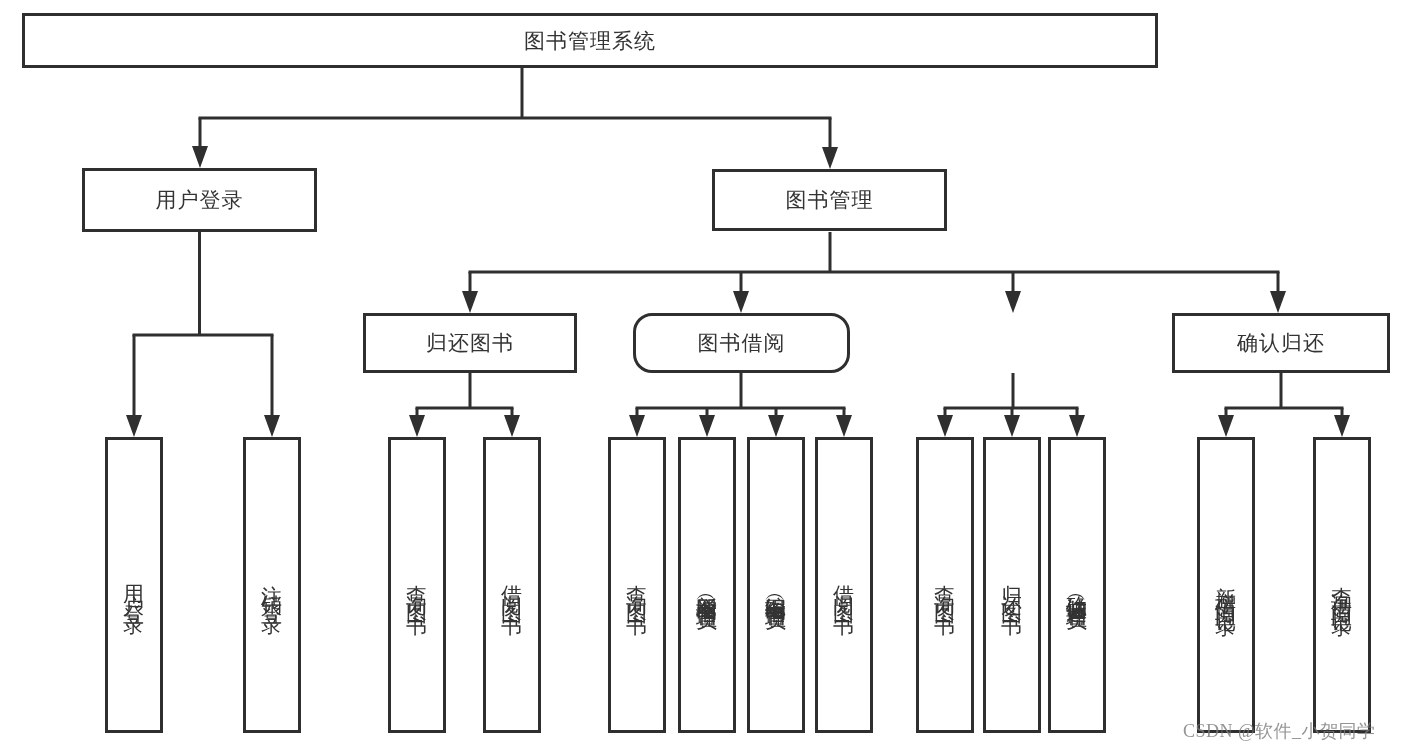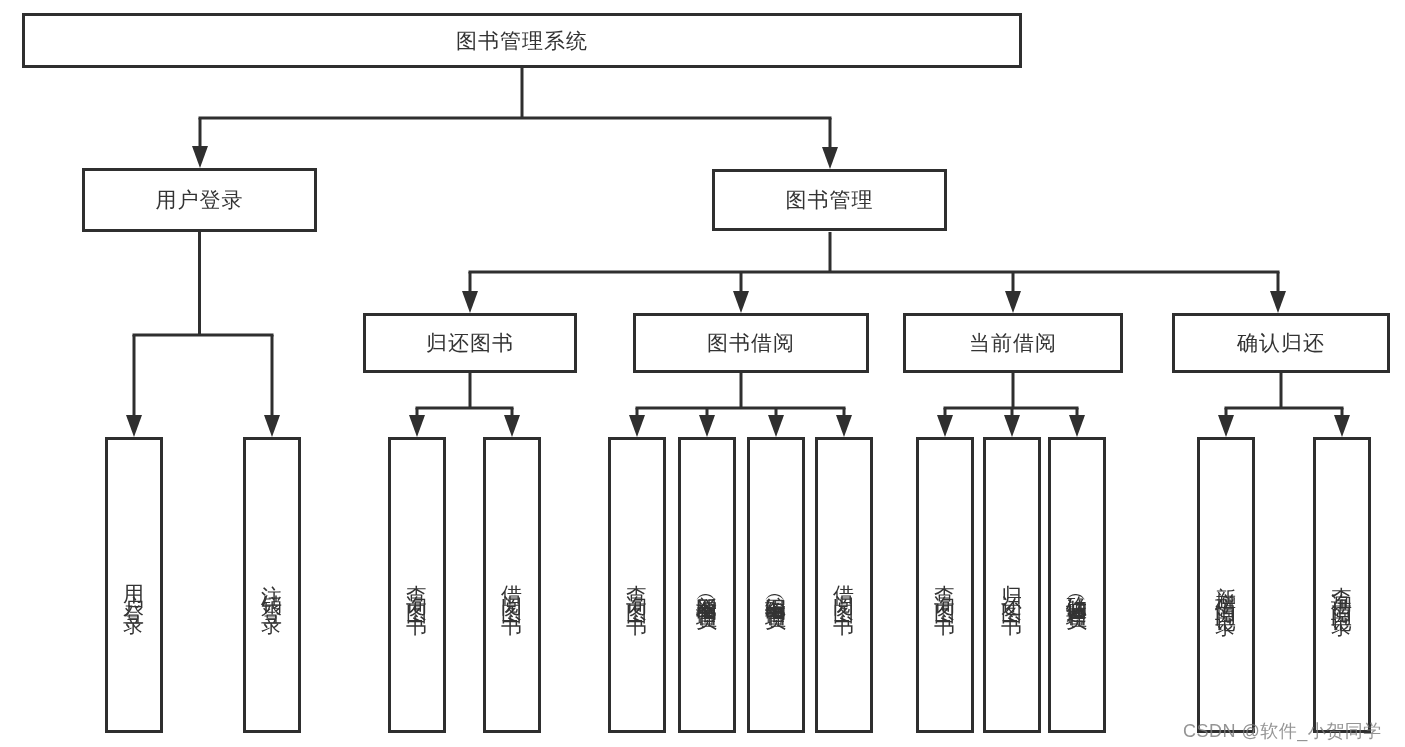--- a/index.html
+++ b/index.html
@@ -45,20 +45,21 @@
   #wires line    { stroke: #2f2f2f; stroke-width: 3; }
   #wires polygon { fill: #2f2f2f; }
   .watermark {
     position: absolute;
     left: 1183px;
     top: 719px;
     font-size: 18px;
     color: rgba(125,125,125,0.82);
     letter-spacing: 0.5px;
     white-space: nowrap;
+    font-family: Liberation Serif, serif;
   }
 </style>
 </head>
 <body>
 
 <div id="canvas">
 
   <svg id="wires" width="1405" height="747">
 
     <g>
@@ -128,28 +129,27 @@
     <g>
       <line x1="1281" y1="373" x2="1281" y2="408"></line>
       <line x1="1224.5" y1="408" x2="1343.5" y2="408"></line>
       <line x1="1226" y1="408" x2="1226" y2="416"></line>
       <polygon points="1226,437 1218,415 1234,415"></polygon>
       <line x1="1342" y1="408" x2="1342" y2="416"></line>
       <polygon points="1342,437 1334,415 1350,415"></polygon>
     </g>
   </svg>
 
-  <div class="node" style="left:22px; top:13px; width:1000px; height:55px;font-family:Liberation Serif, serif;">图书管理系统</div>
+  <div class="node" style="left:22px; top:13px; width:1136px; height:55px;font-family:Liberation Serif, serif;">图书管理系统</div>
 
   <div class="node" style="left:82px; top:168px; width:235px; height:64px;">用户登录</div>
   <div class="node" style="left:712px; top:169px; width:235px; height:62px;">图书管理</div>
 
   <div class="node" style="left:363px; top:313px; width:214px; height:60px;">归还图书</div>
-  <div class="node" style="left:633px; top:313px; width:236px; height:60px;">图书借阅</div>
-  <div class="node" style="left:903px; top:313px; width:220px; height:60px;">当前借阅</div>
+  <div class="node" style="left:633px; top:313px; width:217px; height:60px;border-radius:19px;">图书借阅</div>
   <div class="node" style="left:1172px; top:313px; width:218px; height:60px;">确认归还</div>
 
   <div class="node leaf" style="left:105px; top:437px; width:58px; height:296px;">用户登录</div>
   <div class="node leaf" style="left:243px; top:437px; width:58px; height:296px;">注销登录</div>
 
   <div class="node leaf" style="left:388px; top:437px; width:58px; height:296px;">查询图书</div>
   <div class="node leaf" style="left:483px; top:437px; width:58px; height:296px;">借阅图书</div>
 
   <div class="node leaf" style="left:608px; top:437px; width:58px; height:296px;">查询图书</div>
   <div class="node leaf long" style="left:678px; top:437px; width:58px; height:296px;">新增图书（管理员）</div>

